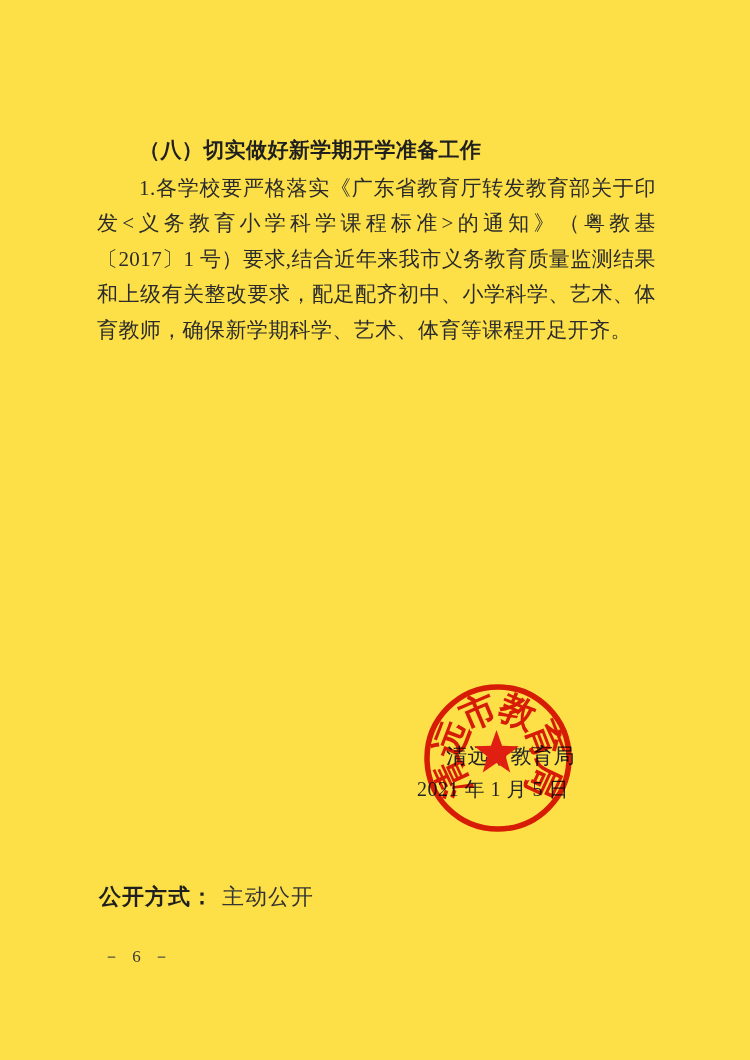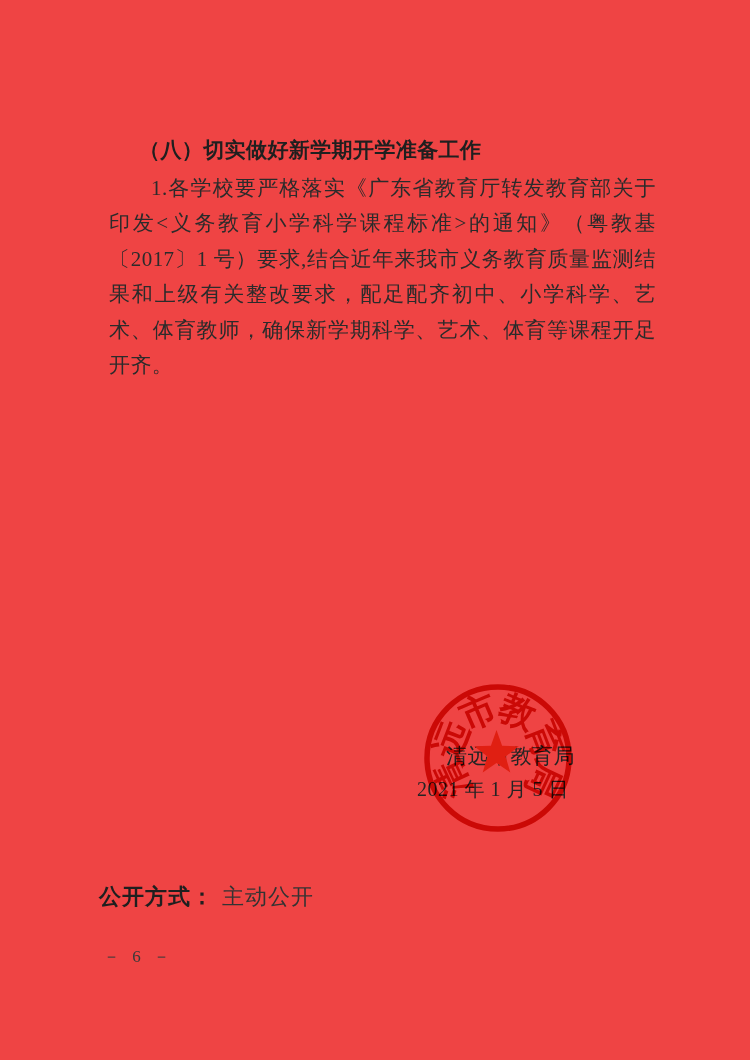--- a/index.html
+++ b/index.html
@@ -1,37 +1,37 @@
 <!DOCTYPE html>
 <html lang="zh"><head>
 <meta charset="utf-8">
 <style>
   html,body{margin:0;padding:0;background:#ffffff;}
   .page{
     position:relative;
     width:750px;height:1060px;
-    background:#ef4444;
+    background:#fde047;
     overflow:hidden;
     font-family:"Liberation Serif","DejaVu Serif",serif;
   }
   .doc-body{
     position:absolute;
     left:97px;top:133px;width:559px;
     font-size:21px;line-height:35.5px;letter-spacing:0.4px;
     color:#2b2b2b;
     text-align:justify;
   }
   .doc-heading{
     margin:0;
     font-size:21px;line-height:35.5px;
     font-weight:bold;color:#1f1f1f;
     text-indent:2em;
   }
   .doc-paragraph{
-    margin:2px 0 0 12px;
+    margin:2px 0 0 0;
     text-indent:2em;
   }
   .sig-agency{
     position:absolute;left:446px;top:742px;
     font-size:21px;letter-spacing:0.5px;color:#242424;
     white-space:nowrap;z-index:1;
   }
   .sig-date{
     position:absolute;left:417px;top:776px;
     font-size:20px;letter-spacing:0.5px;color:#242424;

